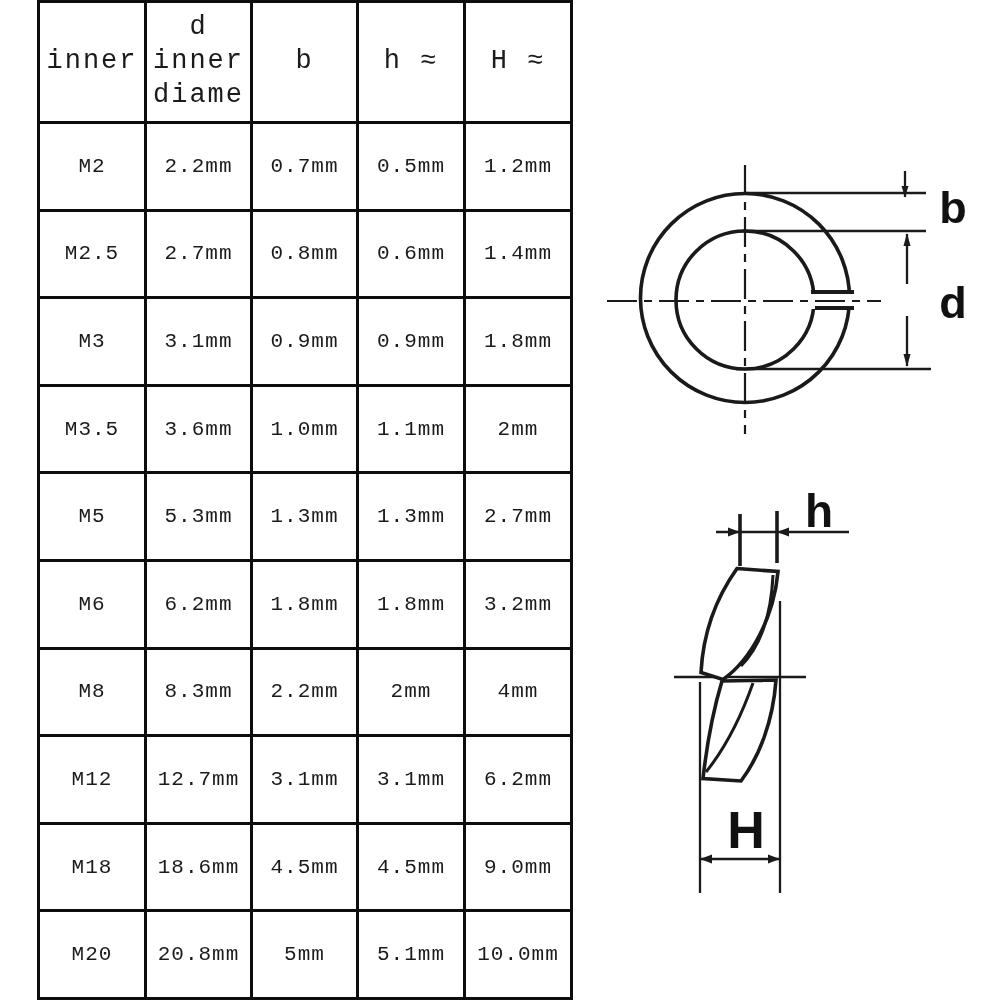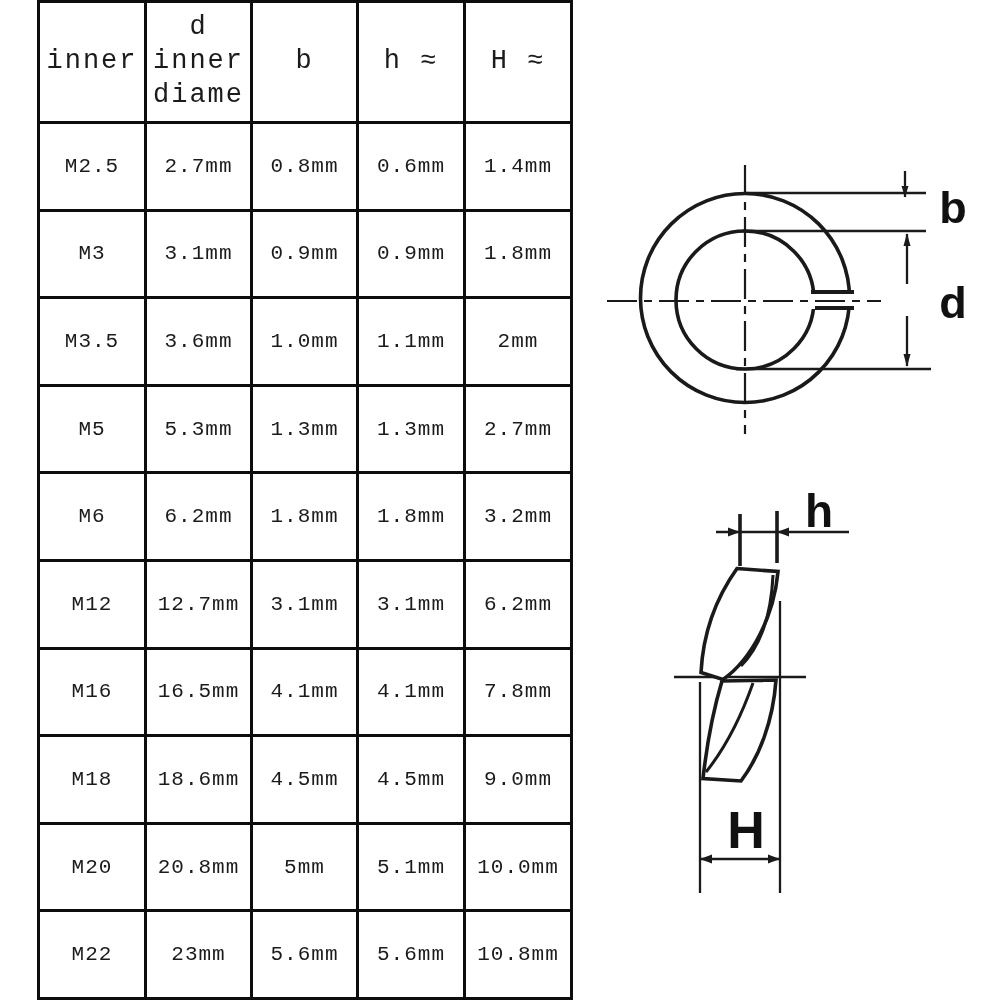--- a/index.html
+++ b/index.html
@@ -74,20 +74,27 @@
         <th>d
 inner
 diame</th>
         <th>b</th>
         <th>h ≈</th>
         <th>H ≈</th>
       </tr>
     </thead>
     <tbody>
         <tr>
+          <td>M2</td>
+          <td>2.2mm</td>
+          <td>0.7mm</td>
+          <td>0.5mm</td>
+          <td>1.2mm</td>
+        </tr>
+        <tr>
           <td>M2.5</td>
           <td>2.7mm</td>
           <td>0.8mm</td>
           <td>0.6mm</td>
           <td>1.4mm</td>
         </tr>
         <tr>
           <td>M3</td>
           <td>3.1mm</td>
           <td>0.9mm</td>
@@ -109,53 +116,46 @@
           <td>2.7mm</td>
         </tr>
         <tr>
           <td>M6</td>
           <td>6.2mm</td>
           <td>1.8mm</td>
           <td>1.8mm</td>
           <td>3.2mm</td>
         </tr>
         <tr>
+          <td>M8</td>
+          <td>8.3mm</td>
+          <td>2.2mm</td>
+          <td>2mm</td>
+          <td>4mm</td>
+        </tr>
+        <tr>
           <td>M12</td>
           <td>12.7mm</td>
           <td>3.1mm</td>
           <td>3.1mm</td>
           <td>6.2mm</td>
         </tr>
         <tr>
-          <td>M16</td>
-          <td>16.5mm</td>
-          <td>4.1mm</td>
-          <td>4.1mm</td>
-          <td>7.8mm</td>
-        </tr>
-        <tr>
           <td>M18</td>
           <td>18.6mm</td>
           <td>4.5mm</td>
           <td>4.5mm</td>
           <td>9.0mm</td>
         </tr>
         <tr>
           <td>M20</td>
           <td>20.8mm</td>
           <td>5mm</td>
           <td>5.1mm</td>
           <td>10.0mm</td>
-        </tr>
-        <tr>
-          <td>M22</td>
-          <td>23mm</td>
-          <td>5.6mm</td>
-          <td>5.6mm</td>
-          <td>10.8mm</td>
         </tr>
       </tbody>
   </table>
 
   <svg class="diagrams" width="1000" height="1000" viewBox="0 0 1000 1000">
 
     <g>
       <circle class="ln thick" cx="745" cy="298" r="104.5"></circle>
       <circle class="ln thick" cx="745" cy="300" r="69"></circle>
 

